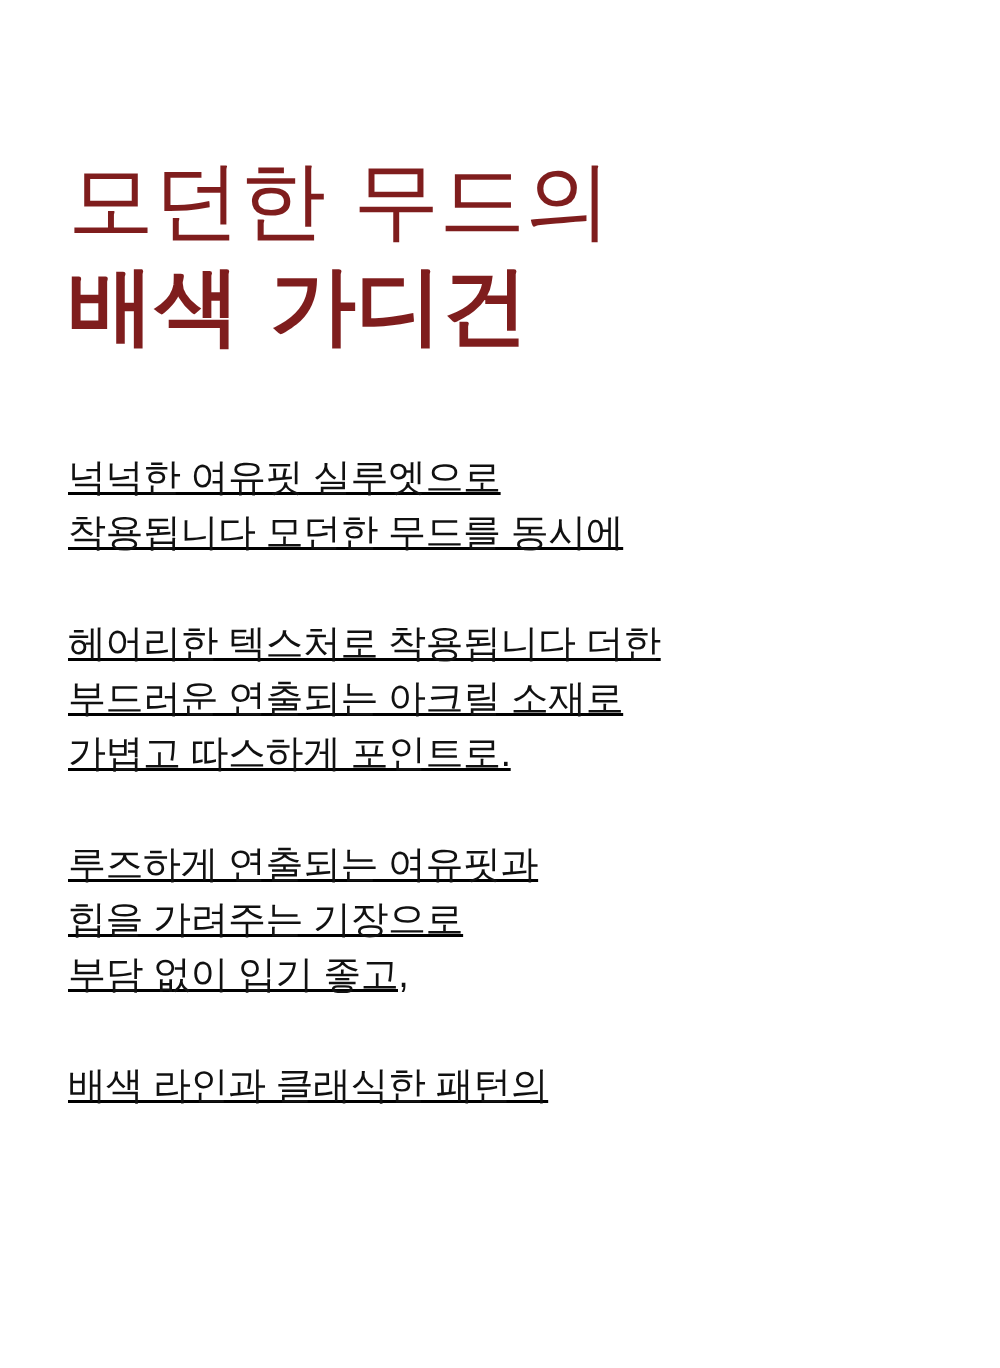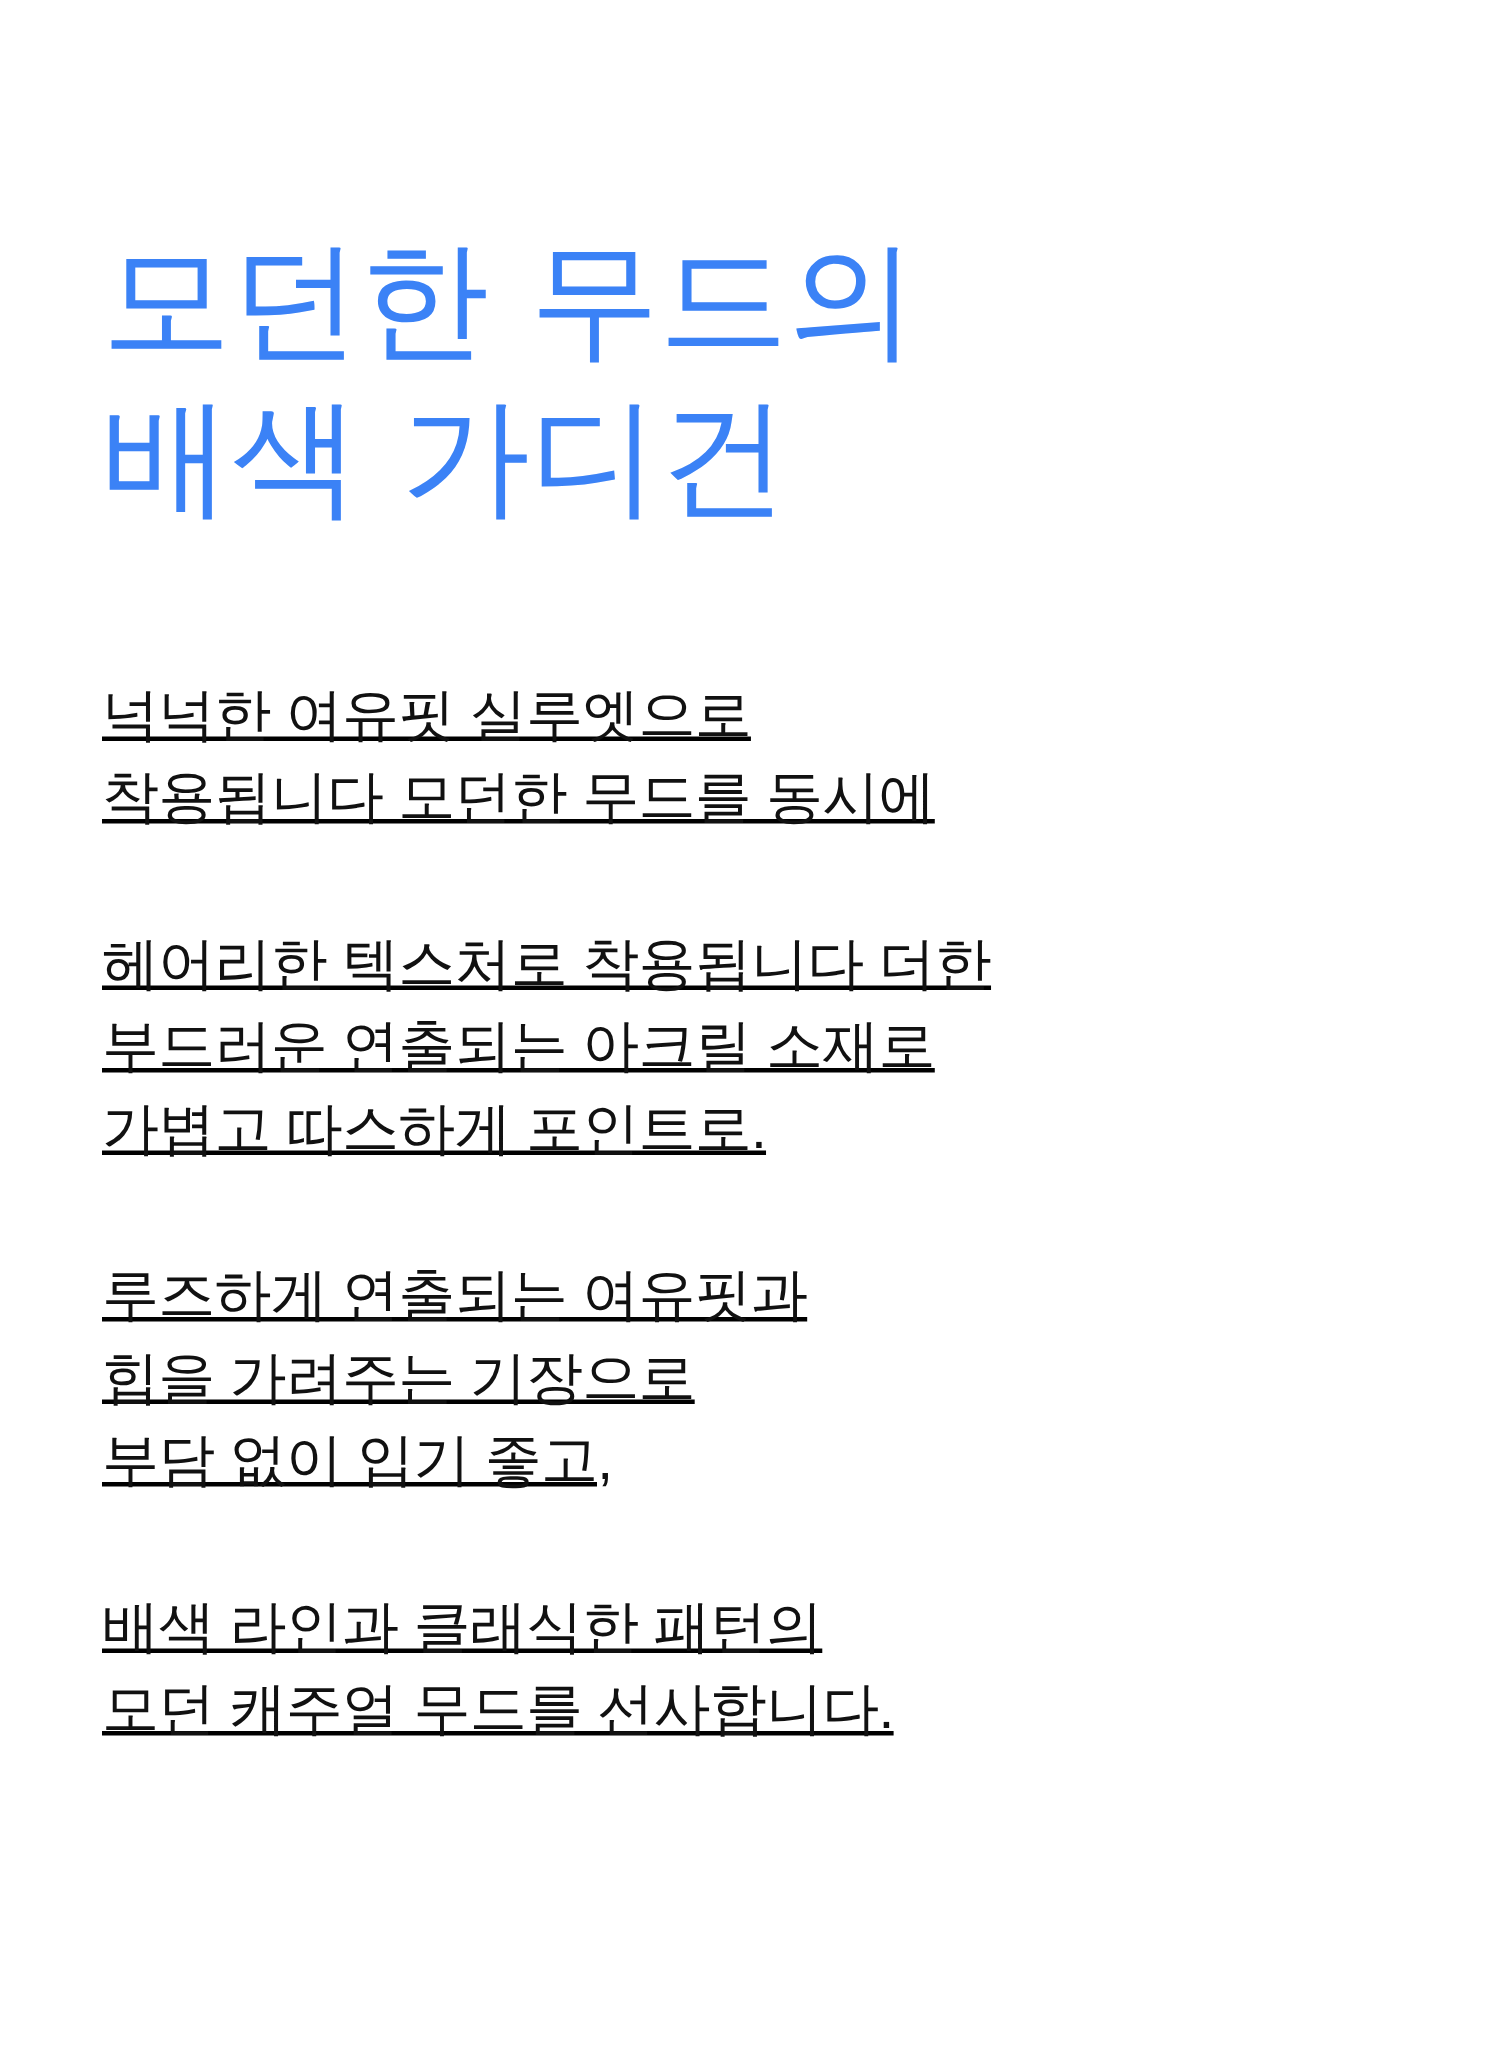--- a/index.html
+++ b/index.html
@@ -24,31 +24,31 @@
   }
 
   .title-block {
     margin-bottom: 92px;
   }
 
   .title-line {
     font-family: "DejaVu Serif", "Liberation Serif", serif;
     font-size: 86px;
     line-height: 1.22;
-    color: #3b82f6;
+    color: #7f1d1d;
     letter-spacing: 0px;
     white-space: nowrap;
   }
 
   .title-line.light {
     font-weight: 400;
   }
 
   .title-line.bold {
-    font-weight: 400;
+    font-weight: 700;
   }
 
   .body-block .paragraph {
     margin-bottom: 56px;
     text-decoration: underline;
   }
 
   .body-block .paragraph:last-child {
     margin-bottom: 0;
   }
@@ -88,18 +88,17 @@
     </div>
 
     <div class="paragraph">
       <span class="para-line">루즈하게 연출되는 여유핏과</span>
       <span class="para-line">힙을 가려주는 기장으로</span>
       <span class="para-line">부담 없이 입기 좋고,</span>
     </div>
 
     <div class="paragraph">
       <span class="para-line">배색 라인과 클래식한 패턴의</span>
-      <span class="para-line">모던 캐주얼 무드를 선사합니다.</span>
     </div>
 
   </div>
 
 </div>
 
 </body></html>

